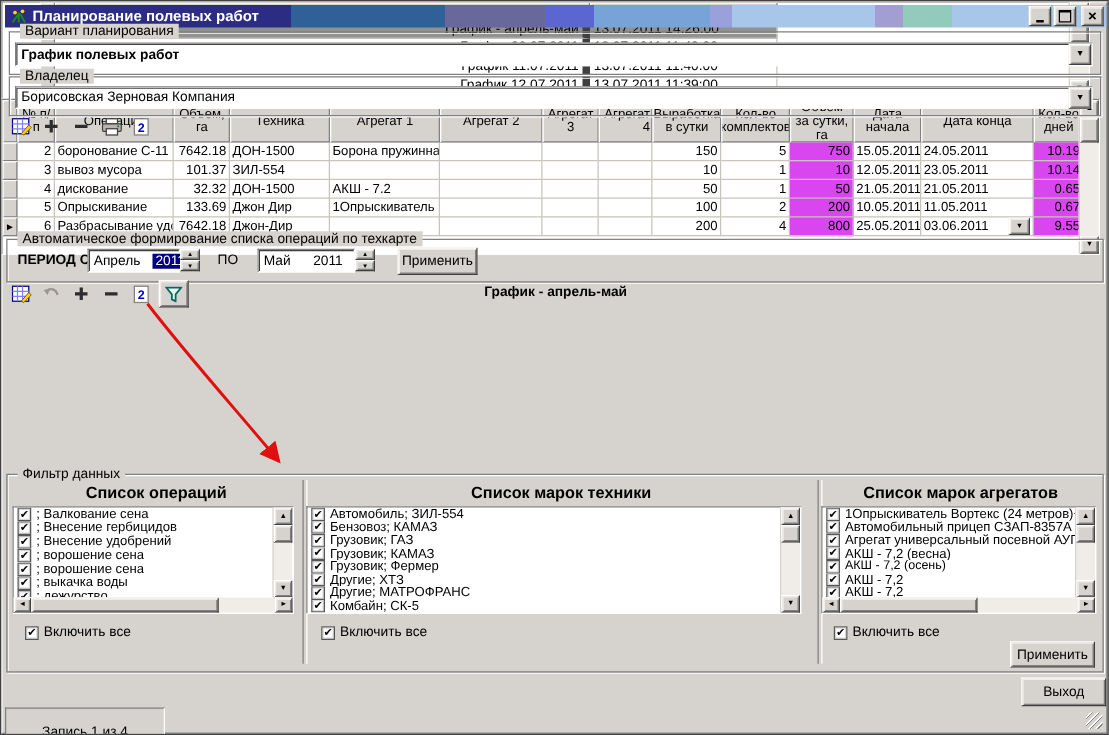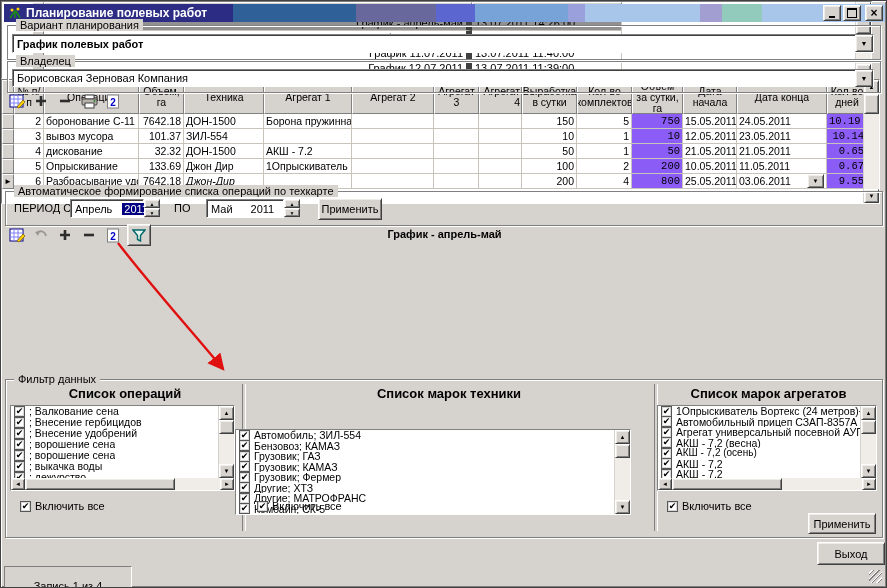--- a/index.html
+++ b/index.html
@@ -67,21 +67,21 @@
   .hl{background:#000080;color:#fff;padding:0 2px;}
   
   #grid{left:4px;top:243px;width:879px;height:125px;background:#fff;
     border:1px solid;border-color:#808080 #fff #fff #808080;box-sizing:border-box;display:flex;}
   #gridmain{flex:1;overflow:hidden;}
   .g-hrow{display:flex;height:34px;}
   .g-hrow .hcell{display:flex;align-items:center;justify-content:center;height:34px;padding:0 1px;white-space:normal;line-height:11px;}
   .g-row{display:flex;height:15px;line-height:14px;font-size:10.5px;}
   .gcell{box-sizing:border-box;border-right:1px solid #c8c4bc;border-bottom:1px solid #c8c4bc;
     padding:0 2px;white-space:nowrap;overflow:hidden;}
-  .gcell.gray{background:#8b5cf6;font-family:Liberation Mono, monospace;}
+  .gcell.gray{background:#d946ef;}
   .g-marker{width:12px;flex:none;background:#d6d3ce;border:1px solid;border-color:#fff #808080 #808080 #fff;
     box-sizing:border-box;font-size:8px;line-height:13px;text-align:center;}
   .endwrap{display:flex;align-items:center;justify-content:space-between;}
   .minicombo{width:15px;height:12px;font-size:6px;}
   
   .flist{background:#fff;border:1px solid;border-color:#808080 #fff #fff #808080;
     box-sizing:border-box;display:flex;position:absolute;}
   .flist .rows{flex:1;overflow:hidden;display:flex;flex-direction:column;}
   .frow{display:flex;align-items:center;gap:4px;padding-left:3px;flex:none;white-space:nowrap;overflow:hidden;}
   .cb{width:11px;height:11px;background:#fff;border:1px solid #565656;box-shadow:inset 0 0 0 1px #d8d8d8;
@@ -207,21 +207,21 @@
   <div class="sbv">
     <span class="sbbtn g-up"></span>
     <span class="sbthumb" style="height:18px;"></span>
     <span class="fill"></span>
     <span class="sbbtn g-down"></span>
   </div>
 </div>
 
 <div class="abs groupbox" style="left:4px;top:190px;width:876px;height:33px;">
   <span class="grouplabel">Автоматическое формирование списка операций по техкарте</span>
-  <span class="abs" style="left:8px;top:10px;">ПЕРИОД С</span>
+  <span class="abs" style="left:8px;top:10px;font-weight:bold;">ПЕРИОД С</span>
   <div class="abs" style="left:64px;top:7px;display:flex;">
     <div class="pbox sunken" style="width:74px;">
       <span>Апрель</span>
       <span class="hl">2011</span>
     </div>
     <div class="spin">
       <span class="sbbtn g-up"></span>
       <span class="sbbtn g-down"></span>
     </div>
   </div>
@@ -307,21 +307,21 @@
           <div class="gcell" style="width: 80px; flex: 0 0 auto; text-align: left;">ДОН-1500</div>
           <div class="gcell" style="width: 88px; flex: 0 0 auto; text-align: left;">Борона пружинная</div>
           <div class="gcell" style="width: 82px; flex: 0 0 auto; text-align: left;"></div>
           <div class="gcell" style="width: 45px; flex: 0 0 auto; text-align: left;"></div>
           <div class="gcell" style="width: 43px; flex: 0 0 auto; text-align: left;"></div>
           <div class="gcell" style="width: 55px; flex: 0 0 auto; text-align: right;">150</div>
           <div class="gcell" style="width: 55px; flex: 0 0 auto; text-align: right;">5</div>
           <div class="gcell gray" style="width: 51px; flex: 0 0 auto; text-align: right;">750</div>
           <div class="gcell" style="width: 54px; flex: 0 0 auto; text-align: left;">15.05.2011</div>
           <div class="gcell" style="width: 90px; flex: 0 0 auto; text-align: left;">24.05.2011</div>
-          <div class="gcell gray" style="width: 40px; flex: 0 0 auto; text-align: left;">10.19</div>
+          <div class="gcell gray" style="width: 40px; flex: 0 0 auto; text-align: right;">10.19</div>
         </div>
         <div class="g-row">
           <div class="g-marker"></div>
           <div class="gcell" style="width: 30px; flex: 0 0 auto; text-align: right;">3</div>
           <div class="gcell" style="width: 95px; flex: 0 0 auto; text-align: left;">вывоз мусора</div>
           <div class="gcell" style="width: 45px; flex: 0 0 auto; text-align: right;">101.37</div>
           <div class="gcell" style="width: 80px; flex: 0 0 auto; text-align: left;">ЗИЛ-554</div>
           <div class="gcell" style="width: 88px; flex: 0 0 auto; text-align: left;"></div>
           <div class="gcell" style="width: 82px; flex: 0 0 auto; text-align: left;"></div>
           <div class="gcell" style="width: 45px; flex: 0 0 auto; text-align: left;"></div>
@@ -365,21 +365,21 @@
           <div class="gcell gray" style="width: 51px; flex: 0 0 auto; text-align: right;">200</div>
           <div class="gcell" style="width: 54px; flex: 0 0 auto; text-align: left;">10.05.2011</div>
           <div class="gcell" style="width: 90px; flex: 0 0 auto; text-align: left;">11.05.2011</div>
           <div class="gcell gray" style="width: 40px; flex: 0 0 auto; text-align: right;">0.67</div>
         </div>
         <div class="g-row">
           <div class="g-marker rowmark"></div>
           <div class="gcell" style="width: 30px; flex: 0 0 auto; text-align: right;">6</div>
           <div class="gcell" style="width: 95px; flex: 0 0 auto; text-align: left;">Разбрасывание удоб</div>
           <div class="gcell" style="width: 45px; flex: 0 0 auto; text-align: right;">7642.18</div>
-          <div class="gcell" style="width: 80px; flex: 0 0 auto; text-align: left; font-style: italic;">Джон-Дир</div>
+          <div class="gcell" style="width: 80px; flex: 0 0 auto; text-align: left;">Джон-Дир</div>
           <div class="gcell" style="width: 88px; flex: 0 0 auto; text-align: left;"></div>
           <div class="gcell" style="width: 82px; flex: 0 0 auto; text-align: left;"></div>
           <div class="gcell" style="width: 45px; flex: 0 0 auto; text-align: left;"></div>
           <div class="gcell" style="width: 43px; flex: 0 0 auto; text-align: left;"></div>
           <div class="gcell" style="width: 55px; flex: 0 0 auto; text-align: right;">200</div>
           <div class="gcell" style="width: 55px; flex: 0 0 auto; text-align: right;">4</div>
           <div class="gcell gray" style="width: 51px; flex: 0 0 auto; text-align: right;">800</div>
           <div class="gcell" style="width: 54px; flex: 0 0 auto; text-align: left;">25.05.2011</div>
           <div class="gcell endwrap" style="width: 90px; flex: 0 0 auto; text-align: left;">
             <div>03.06.2011</div>
@@ -447,21 +447,21 @@
     </div>
   </div>
   <div class="sbh">
     <span class="sbbtn g-left"></span>
     <span class="sbthumb" style="width:150px;"></span>
     <span class="fill"></span>
     <span class="sbbtn g-right"></span>
   </div>
 </div>
 
-<div class="flist" style="left:234px;top:404px;width:396px;height:86px;margin-top:24px;">
+<div class="flist" style="left:244px;top:404px;width:396px;height:86px;">
   <div class="rows">
       <div class="frow" style="height: 10.5px; line-height: 10.5px; font-size: 10.5px;">
         <div class="cb checked"></div>
         <div style="white-space: nowrap; overflow: hidden;">Автомобиль; ЗИЛ-554</div>
       </div>
       <div class="frow" style="height: 10.5px; line-height: 10.5px; font-size: 10.5px;">
         <div class="cb checked"></div>
         <div style="white-space: nowrap; overflow: hidden;">Бензовоз; КАМАЗ</div>
       </div>
       <div class="frow" style="height: 10.5px; line-height: 10.5px; font-size: 10.5px;">

